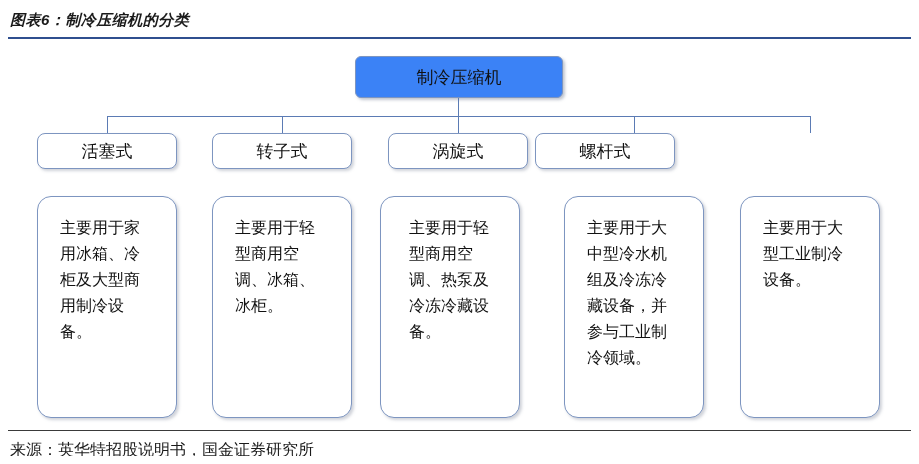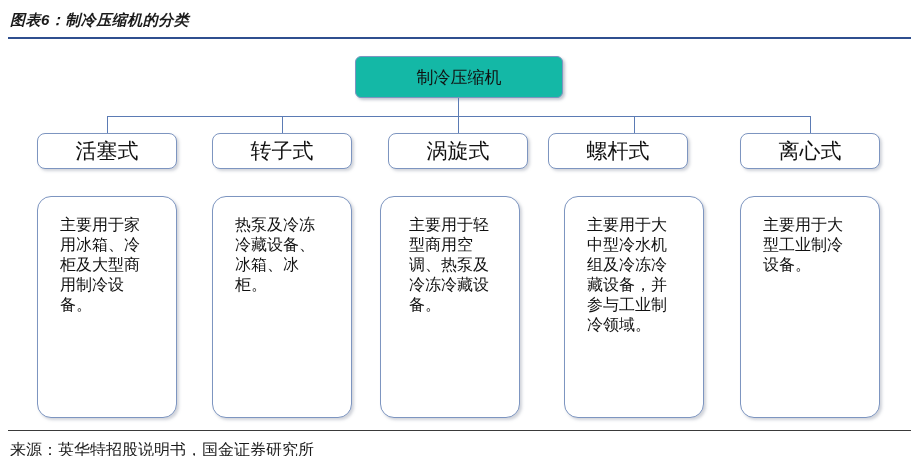--- a/index.html
+++ b/index.html
@@ -56,56 +56,56 @@
   
   .root-box {
     position: absolute;
     left: 355px;
     top: 56px;
     width: 208px;
     height: 42px;
     box-sizing: border-box;
     border: 1px solid #7d95c0;
     border-radius: 6px;
-    background: #14b8a6;
+    background: #3b82f6;
     display: flex;
     align-items: center;
     justify-content: center;
     font-size: 17px;
     color: #111111;
     box-shadow: 2px 2px 3px rgba(120,130,150,0.45);
   }
   .cat-box {
     position: absolute;
     top: 133px;
     width: 140px;
     height: 36px;
     box-sizing: border-box;
     border: 1px solid #7d95c0;
     border-radius: 8px;
     background: #ffffff;
     display: flex;
     align-items: center;
     justify-content: center;
-    font-size: 21px;
+    font-size: 17px;
     color: #111111;
     box-shadow: 2px 2px 3px rgba(120,130,150,0.35);
   }
   .desc-box {
     position: absolute;
     top: 196px;
     width: 140px;
     height: 222px;
     box-sizing: border-box;
     border: 1px solid #7d95c0;
     border-radius: 14px;
     background: #ffffff;
     padding: 18px 22px 0 22px;
     font-size: 16px;
-    line-height: 20px;
+    line-height: 26px;
     color: #111111;
     box-shadow: 2px 2px 3px rgba(120,130,150,0.35);
     word-break: break-all;
     overflow: hidden;
   }
   .connector {
     position: absolute;
     background: #5b7bb4;
   }
   .v-stem { width: 1px; }
@@ -126,25 +126,24 @@
 
   <div class="connector v-stem" style="left:107px; top:116px; height:17px;"></div>
   <div class="connector v-stem" style="left:282px; top:116px; height:17px;"></div>
   <div class="connector v-stem" style="left:458px; top:116px; height:17px;"></div>
   <div class="connector v-stem" style="left:634px; top:116px; height:17px;"></div>
   <div class="connector v-stem" style="left:810px; top:116px; height:17px;"></div>
 
   <div class="cat-box" style="left:37px;">活塞式</div>
   <div class="cat-box" style="left:212px;">转子式</div>
   <div class="cat-box" style="left:388px;">涡旋式</div>
-  <div class="cat-box" style="left:548px;">螺杆式</div>
-  <div class="cat-box" style="left:740px;">离心式</div>
+  <div class="cat-box" style="left:535px;">螺杆式</div>
 
   <div class="desc-box" style="left:37px;">主要用于家用冰箱、冷柜及大型商用制冷设备。</div>
-  <div class="desc-box" style="left:212px;">热泵及冷冻冷藏设备、冰箱、冰柜。</div>
+  <div class="desc-box" style="left:212px;">主要用于轻型商用空调、冰箱、冰柜。</div>
   <div class="desc-box" style="left:380px;padding-left:28px;">主要用于轻型商用空调、热泵及冷冻冷藏设备。</div>
   <div class="desc-box" style="left:740px;">主要用于大型工业制冷设备。</div>
   <div class="desc-box" style="left:564px;">主要用于大中型冷水机组及冷冻冷藏设备，并参与工业制冷领域。</div>
 
   <div class="rule-bottom"></div>
   <div class="source">来源：英华特招股说明书，国金证券研究所</div>
 
 </div>
 
 </body></html>

